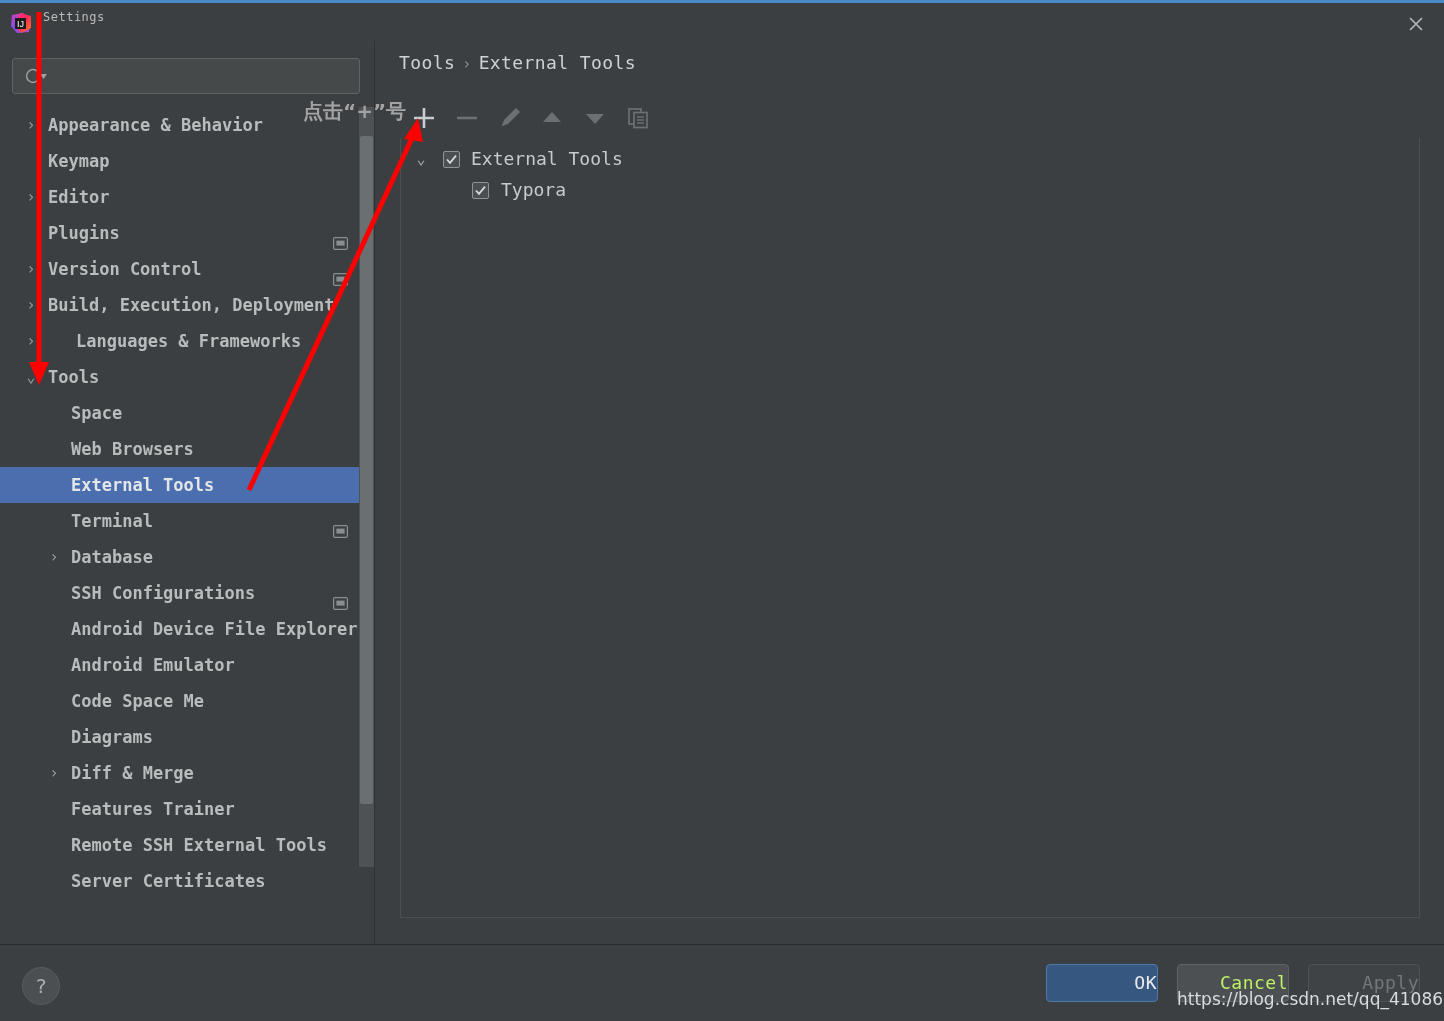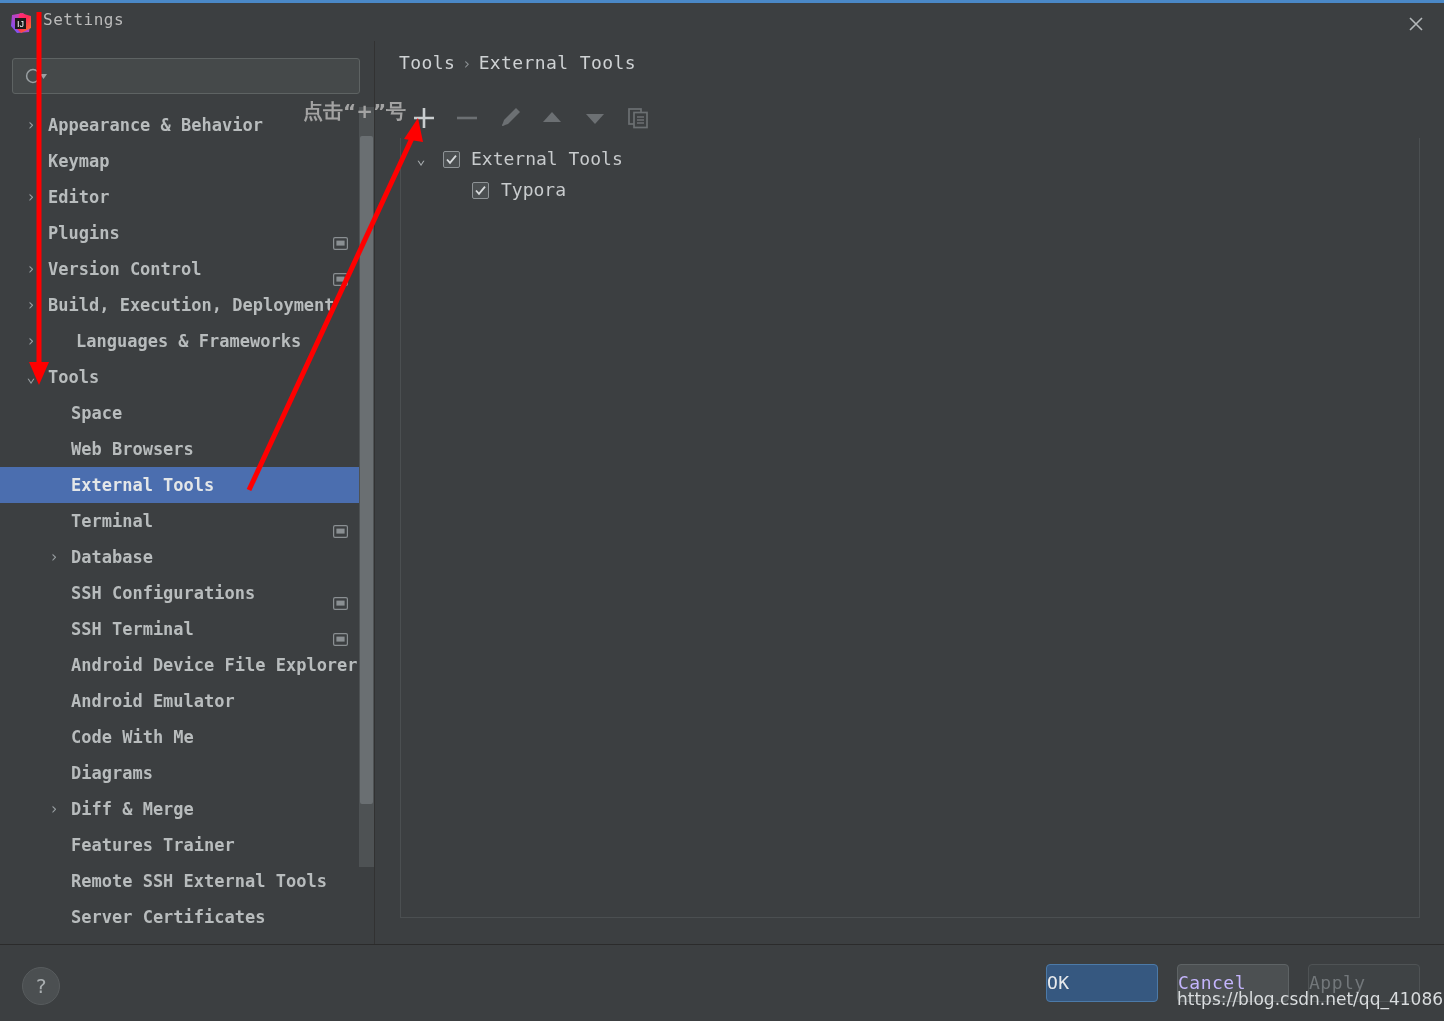--- a/index.html
+++ b/index.html
@@ -10,21 +10,21 @@
     -webkit-font-smoothing:antialiased;
   }
   #root{position:relative;width:1444px;height:1021px;background:#3c3f41;}
 
   
   .top-accent{position:absolute;left:0;top:0;width:1444px;height:3px;background:#4a88c7;}
 
   
   .titlebar{position:absolute;left:0;top:3px;width:1444px;height:38px;background:#3c3f41;}
   .app-icon{position:absolute;left:10px;top:9px;width:22px;height:22px;}
-  .title-text{position:absolute;left:43px;top:7px;font-size:16px;color:#bbbbbb;letter-spacing:.5px;}
+  .title-text{position:absolute;left:43px;top:7px;font-size:12px;color:#bbbbbb;letter-spacing:.5px;}
   .close-btn{position:absolute;right:14px;top:8px;width:28px;height:26px;cursor:default;}
   .close-btn svg{display:block;}
 
   
   .sidebar{position:absolute;left:0;top:41px;width:375px;height:905px;background:#3c3f41;}
   .searchbox{position:absolute;left:12px;top:17px;width:348px;height:36px;
     background:#45494a;border:1px solid #5e6363;border-radius:3px;box-sizing:border-box;}
   .search-ico{position:absolute;left:12px;top:9px;width:26px;height:18px;}
 
   .tree{position:absolute;left:0;top:66px;width:375px;height:838px;overflow:hidden;}
@@ -58,23 +58,23 @@
   .cbox{position:absolute;top:7px;width:17px;height:17px;border:1px solid #8e9396;border-radius:2px;background:#4b4f51;box-sizing:border-box;}
   .cbox svg{position:absolute;left:1px;top:1px;}
 
   
   .bottombar{position:absolute;left:0;top:945px;width:1444px;height:76px;background:#3c3f41;}
   .help-btn{position:absolute;left:22px;top:22px;width:38px;height:38px;border-radius:50%;
     background:#4b4f51;border:1px solid #585c5e;box-sizing:border-box;cursor:default;}
   .help-btn span{display:block;width:100%;text-align:center;line-height:36px;font-size:20px;color:#a9aeb0;}
 
   .btn{position:absolute;top:19px;height:38px;border-radius:4px;box-sizing:border-box;
-    font-size:18px;text-align:left;line-height:36px;cursor:default;letter-spacing:.5px;}
+    font-size:18px;text-align:right;line-height:36px;cursor:default;letter-spacing:.5px;}
   .btn-ok{left:1046px;width:112px;background:#365880;border:1px solid #4c7aa8;color:#e8eaec;}
-  .btn-cancel{left:1177px;width:112px;background:#4c5052;border:1px solid #5e6365;color:#c4b5fd;}
+  .btn-cancel{left:1177px;width:112px;background:#4c5052;border:1px solid #5e6365;color:#bef264;}
   .btn-apply{left:1308px;width:112px;background:#3f4345;border:1px solid #4f5355;color:#72777a;}
 
   .watermark{position:absolute;left:1177px;top:989px;font-family:"DejaVu Sans","Liberation Sans",sans-serif;
      font-size:17px;color:#d9dcde;white-space:nowrap;}
 
   
   .overlay{position:absolute;left:0;top:0;width:1444px;height:1021px;pointer-events:none;}
   .cn-note{position:absolute;left:303px;top:98px;font-family:"DejaVu Sans","Liberation Sans",sans-serif;
     font-size:20px;color:#a3a3a3;white-space:nowrap;font-weight:bold;}
 </style>
@@ -184,34 +184,27 @@
           <span class="lbl" style="left: 71px;">Database</span>
         </div>
         <div class="row">
           <span class="lbl" style="left: 71px;">SSH Configurations</span>
           <span class="side-ico"><svg width="15" height="13" viewBox="0 0 15 13">
               <rect x="0.6" y="0.6" width="13.8" height="11.8" rx="1.4" stroke="#8a8f92" stroke-width="1.2" fill="none"></rect>
               <rect x="3.4" y="3.6" width="8.2" height="5" fill="#8a8f92"></rect>
             </svg></span>
         </div>
         <div class="row">
-          <span class="lbl" style="left: 71px;">SSH Terminal</span>
-          <span class="side-ico"><svg width="15" height="13" viewBox="0 0 15 13">
-              <rect x="0.6" y="0.6" width="13.8" height="11.8" rx="1.4" stroke="#8a8f92" stroke-width="1.2" fill="none"></rect>
-              <rect x="3.4" y="3.6" width="8.2" height="5" fill="#8a8f92"></rect>
-            </svg></span>
-        </div>
-        <div class="row">
           <span class="lbl" style="left: 71px;">Android Device File Explorer</span>
         </div>
         <div class="row">
           <span class="lbl" style="left: 71px;">Android Emulator</span>
         </div>
         <div class="row">
-          <span class="lbl" style="left: 71px;">Code With Me</span>
+          <span class="lbl" style="left: 71px;">Code Space Me</span>
         </div>
         <div class="row">
           <span class="lbl" style="left: 71px;">Diagrams</span>
         </div>
         <div class="row">
           <span class="arrow" style="left: 45px;">›</span>
           <span class="lbl" style="left: 71px;">Diff &amp; Merge</span>
         </div>
         <div class="row">
           <span class="lbl" style="left: 71px;">Features Trainer</span>

